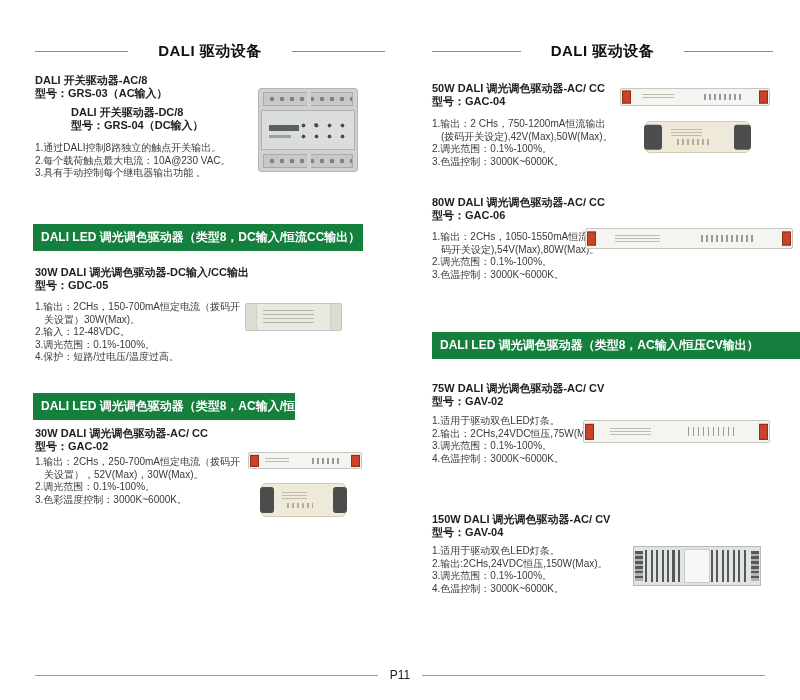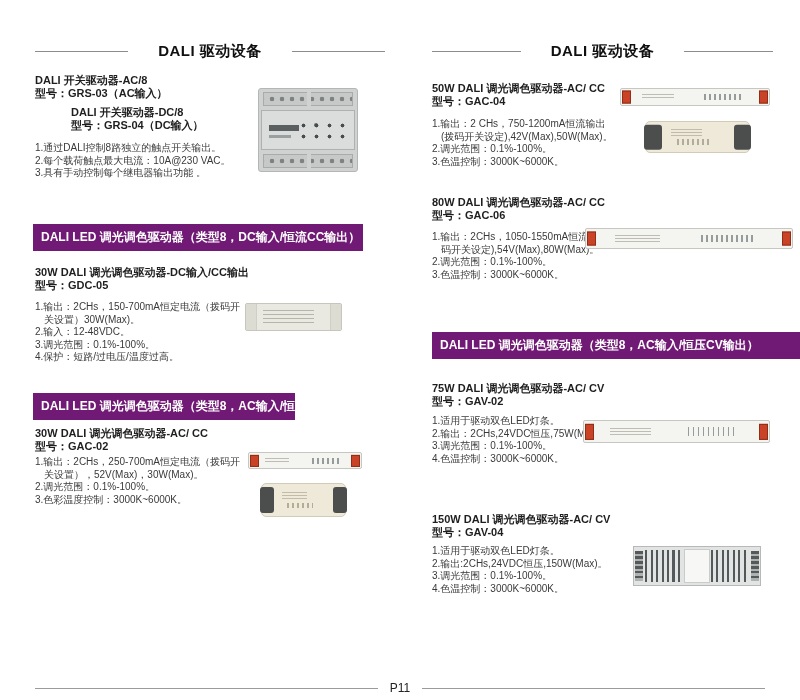--- a/index.html
+++ b/index.html
@@ -5,21 +5,21 @@
   * { box-sizing: border-box; margin: 0; padding: 0; }
   body { background:#fff; font-family:"Liberation Sans","DejaVu Sans",sans-serif; }
   #page { position:relative; width:800px; height:700px; background:#ffffff; overflow:hidden; }
 
   
   .col-header { position:absolute; display:flex; align-items:center; gap:30px; }
   .hline { flex:1; height:1px; background:#8c8c8c; }
   .col-title { font-size:15px; font-weight:bold; color:#101010; letter-spacing:0.5px; white-space:nowrap; }
 
   
-  .banner { position:absolute; height:27px; background:#701a75; color:#ffffff;
+  .banner { position:absolute; height:27px; background:#15803d; color:#ffffff;
             font-size:12px; font-weight:bold; line-height:27px; padding-left:8px;
             white-space:nowrap; overflow:hidden; }
 
   
   .ptitle { font-size:11px; font-weight:bold; color:#1e1e1e; line-height:13px; white-space:nowrap; }
   .pblock { position:absolute; }
   .features { position:absolute; }
   .features .feat { font-size:10px; color:#3a3a3a; line-height:12.6px; padding-left:9px; text-indent:-9px; }
 
   
@@ -69,21 +69,21 @@
   .fd-dip { position:absolute; left:30%; top:58%; width:32%; height:18%;
             background: repeating-linear-gradient(90deg, #b3ac98 0 2px, rgba(0,0,0,0) 2px 5px); }
 
   
   .psu-metal { background:#e2e4e3; border:1px solid #b6b9b8; display:flex; align-items:stretch; }
   .psu-term { width:8px; margin:4px 1px; background: repeating-linear-gradient(180deg, #55595a 0 2.5px, #aeb2b1 2.5px 5px); }
   .psu-vent { flex:1; margin:3px 1px; background: repeating-linear-gradient(90deg, #53585a 0 2px, #e2e4e3 2px 5.5px); }
   .psu-label { width:26px; margin:2px 0; background:#f7f7f5; border:1px solid #c9ccca; }
 
   
-  .footer { position:absolute; left:35px; top:668px; width:730px; display:flex; align-items:center; gap:12px;margin-top:13px; }
+  .footer { position:absolute; left:35px; top:668px; width:730px; display:flex; align-items:center; gap:12px; }
   .fline { flex:1; height:1px; background:#9b9b9b; }
   .fpage { font-size:12px; color:#222222; }
 </style>
 </head>
 <body>
 
 <div id="page">
 
   <div class="col-header" style="left:35px; top:42px; width:350px;">
     <span class="hline"></span>

